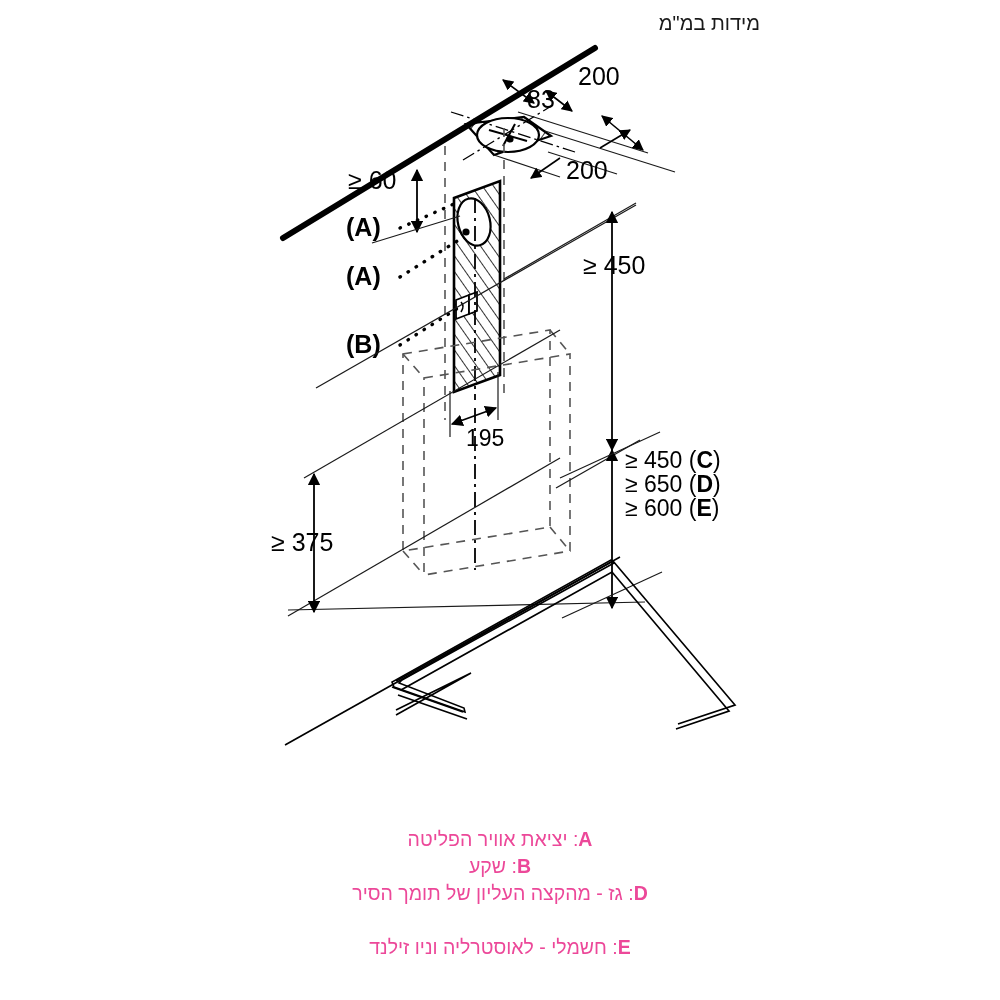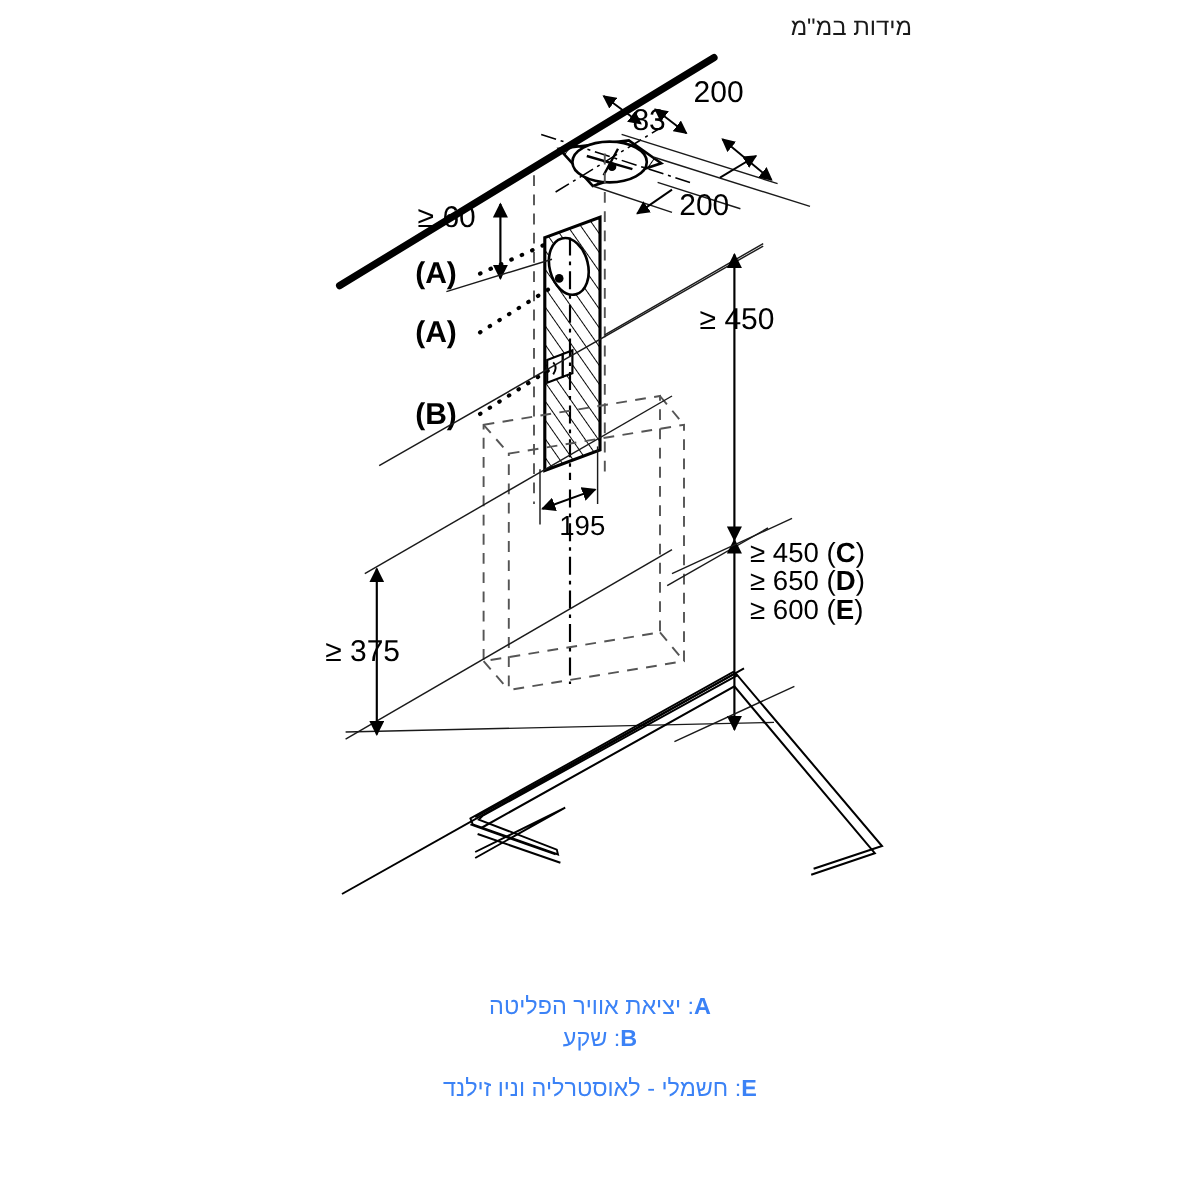--- a/index.html
+++ b/index.html
@@ -23,24 +23,24 @@
     position:absolute;
     left:0;right:0;
     direction:rtl;
     text-align:center;
   }
   .legend-row{
     display:block;
     font-size:19.5px;
     line-height:27px;
     white-space:nowrap;
-    color:#3b82f6;
+    color:#ec4899;
   }
   .legend-row .key{font-weight:bold;}
-  .legend-row.spaced{margin-top:14px;}
+  .legend-row.spaced{margin-top:27px;}
 
   .svg-label{
     font-family:"Liberation Sans","DejaVu Sans",sans-serif;
     fill:#000;
   }
   .dim{font-size:25px;}
   .dim-small{font-size:23px;}
   .ref{font-size:25px;font-weight:bold;}
   .multi{font-size:23px;font-weight:normal;}
   .multi tspan.b{font-weight:bold;}
@@ -215,16 +215,17 @@
       <polyline points="399,678 617,556 740,700 681,720" stroke-width="1.7" opacity="0"></polyline>
       <polyline points="401,690 612,572 729,711 676,729" stroke-width="1.7"></polyline>
       <polyline points="398,695 467,719" stroke-width="1.7"></polyline>
     </g>
 
   </svg>
 
   <div class="legend" style="top:826px;">
     <span class="legend-row"><span class="key">A</span><span>:</span> <span>יציאת אוויר הפליטה</span></span>
     <span class="legend-row"><span class="key">B</span><span>:</span> <span>שקע</span></span>
+    <span class="legend-row"><span class="key">D</span><span>:</span> <span>גז - מהקצה העליון של תומך הסיר</span></span>
     <span class="legend-row spaced"><span class="key">E</span><span>:</span> <span>חשמלי - לאוסטרליה וניו זילנד</span></span>
   </div>
 
 </div>
 
 </body></html>

